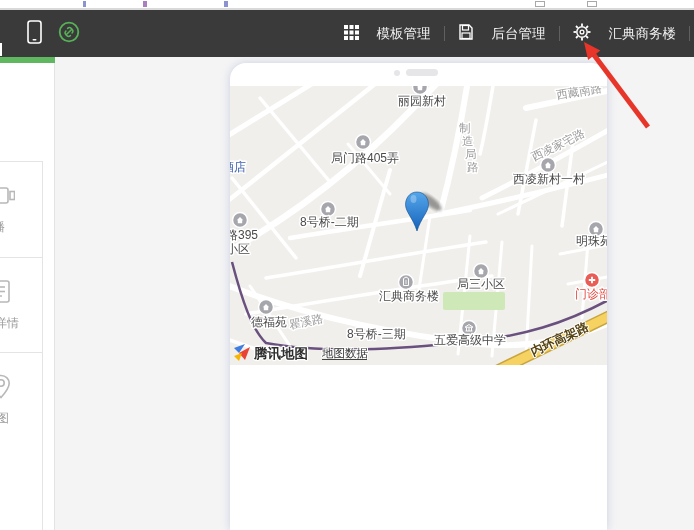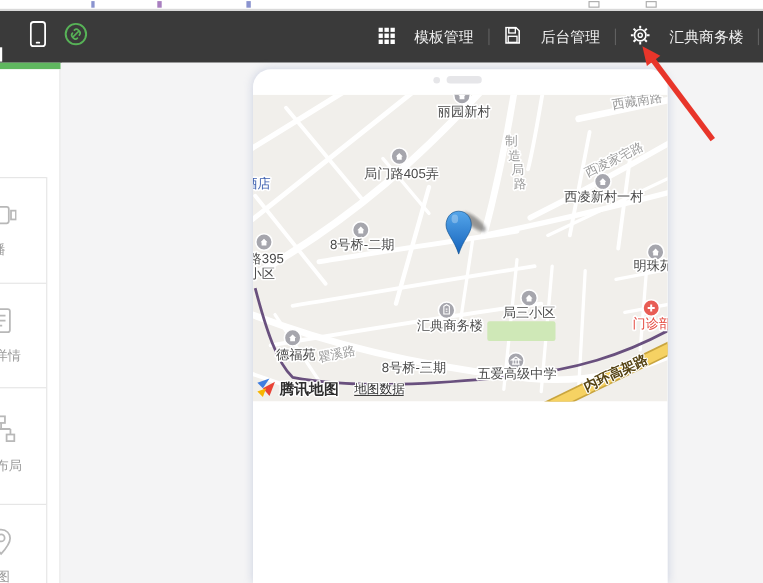--- a/index.html
+++ b/index.html
@@ -159,34 +159,20 @@
         <span class="icn">
           <svg width="28" height="28" viewBox="0 0 28 28" fill="none" stroke="#b8b8b8" stroke-width="1.6">
               <rect x="5" y="3" width="17" height="21" rx="2"></rect>
               <line x1="9" y1="9" x2="18" y2="9"></line>
               <line x1="9" y1="13.5" x2="18" y2="13.5"></line>
               <line x1="9" y1="18" x2="15" y2="18"></line>
             </svg>
         </span>
         <span class="lbl" style="left:-5px">详情</span>
       </div>
-      <div class="cell c3">
-        <span class="icn" style="top:24px">
-          <svg width="28" height="28" viewBox="0 0 28 28" fill="none" stroke="#b8b8b8" stroke-width="1.6">
-              <rect x="10.5" y="1.5" width="7" height="6"></rect>
-              <line x1="14" y1="7.5" x2="14" y2="13"></line>
-              <line x1="5.5" y1="13" x2="22.5" y2="13"></line>
-              <line x1="5.5" y1="13" x2="5.5" y2="18"></line>
-              <line x1="22.5" y1="13" x2="22.5" y2="18"></line>
-              <rect x="2" y="18" width="7" height="6"></rect>
-              <rect x="19" y="18" width="7" height="6"></rect>
-            </svg>
-        </span>
-        <span class="lbl" style="left:-4px;top:62px">布局</span>
-      </div>
       <div class="cell c4">
         <span class="icn">
           <svg width="28" height="28" viewBox="0 0 28 28" fill="none" stroke="#b8b8b8" stroke-width="1.6">
               <path d="M14 2.5 C9 2.5 5.8 6.2 5.8 10.3 C5.8 15.5 14 24.5 14 24.5 C14 24.5 22.2 15.5 22.2 10.3 C22.2 6.2 19 2.5 14 2.5 Z"></path>
               <circle cx="14" cy="10" r="3.2"></circle>
             </svg>
         </span>
         <span class="lbl" style="left:-3px">图</span>
       </div>
     </div>

